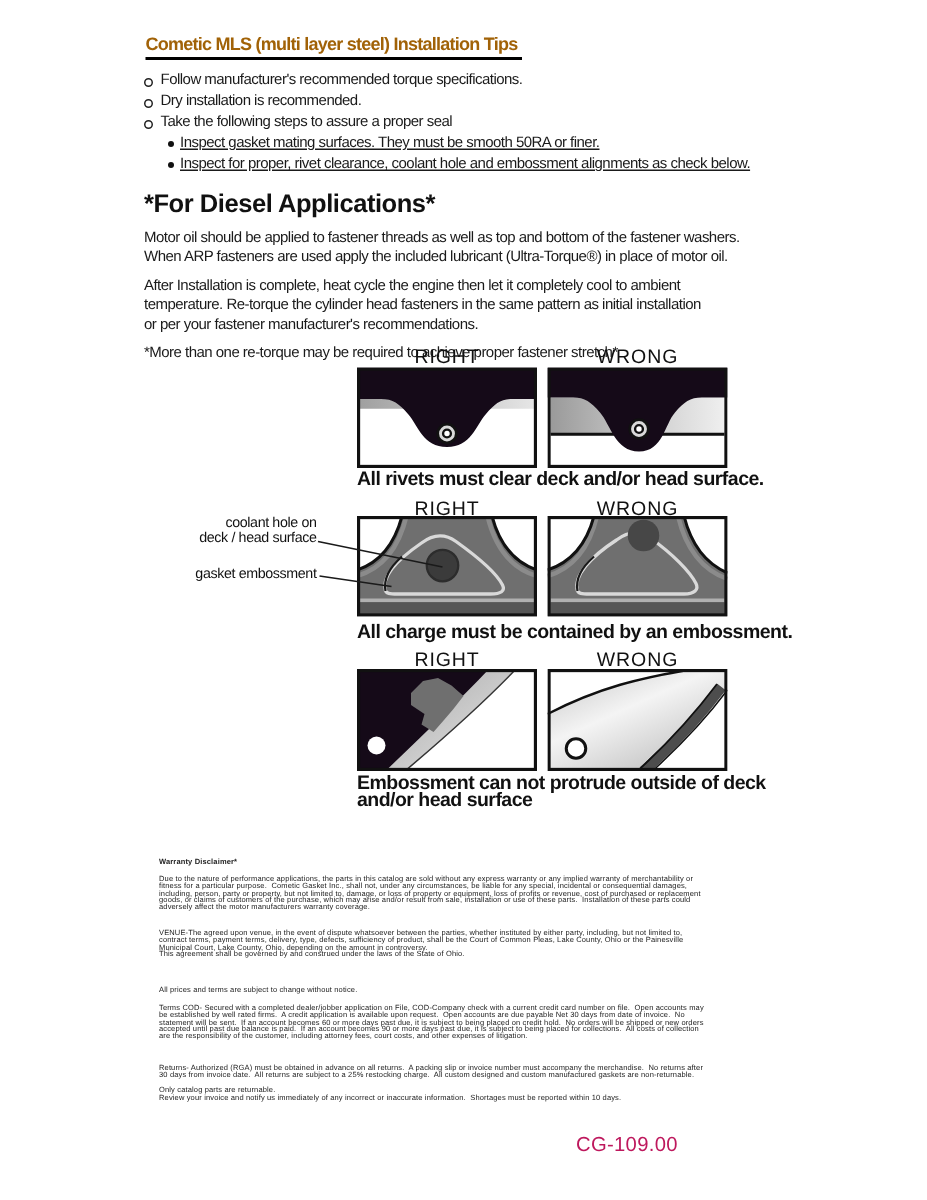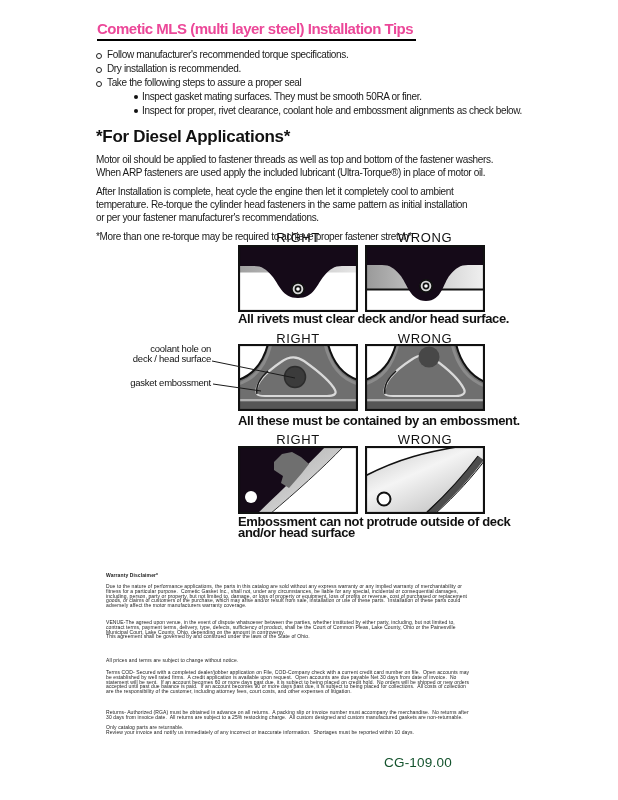--- a/index.html
+++ b/index.html
@@ -3,27 +3,27 @@
 <meta charset="utf-8">
 <style>
   html,body{margin:0;padding:0;}
   body{
     width:618px;height:800px;background:#ffffff;position:relative;
     font-family:"Liberation Sans","DejaVu Sans",sans-serif;color:#1a1a1a;
     overflow:hidden;
   }
   .top{position:absolute;left:96px;top:20px;width:432px;}
   .title{
-    font-size:15px;font-weight:bold;letter-spacing:-0.5px;
+    font-size:12px;font-weight:bold;letter-spacing:-0.5px;
     display:inline-block;border-bottom:2px solid #000;padding:0 3px 2px 0;
-    margin:0 0 7px 1px;color:#ec4899;text-align:center;
+    margin:0 0 7px 1px;color:#a16207;text-align:center;
   }
   .bullets{font-size:10px;letter-spacing:-0.35px;}
   .b-item{display:flex;align-items:flex-start;line-height:14px;text-align:center;}
-  .b-item.sub{margin-left:38px;}
+  .b-item.sub{margin-left:16px;text-decoration:underline;}
   .marker-open{width:4px;height:4px;border:1px solid #222;border-radius:50%;margin:4.5px 5px 0 0;flex:none;}
   .marker-filled{width:4px;height:4px;background:#111;border-radius:50%;margin:5px 4px 0 0;flex:none;}
   .d-head{font-size:17px;font-weight:bold;margin-top:9px;letter-spacing:-0.3px;color:#111;}
   .para{font-size:10px;line-height:13px;margin-top:6px;white-space:pre-line;letter-spacing:-0.35px;}
   .fig-label{position:absolute;width:120px;text-align:center;font-size:13px;letter-spacing:0.6px;color:#111;}
   .fig-box{position:absolute;width:120px;}
   .fig-box svg{display:block;}
   .caption{
     position:absolute;left:238px;font-size:13px;font-weight:bold;
     letter-spacing:-0.35px;white-space:pre-line;line-height:11px;color:#111;
@@ -31,21 +31,21 @@
   .ann{
     position:absolute;left:96px;width:115px;text-align:right;
     font-size:9.5px;line-height:10px;letter-spacing:-0.25px;white-space:pre-line;color:#111;
   }
   .leader{position:absolute;left:211px;top:357px;}
   .legal{
     position:absolute;left:106px;width:412px;font-size:5px;line-height:4.8px;
     letter-spacing:0.1px;white-space:pre;color:#222;
   }
   .legal-h{font-weight:bold;}
-  .code{position:absolute;left:384px;top:755px;font-size:13.5px;letter-spacing:0.2px;color:#14532d;}
+  .code{position:absolute;left:384px;top:755px;font-size:13.5px;letter-spacing:0.2px;color:#be185d;}
 </style>
 </head>
 <body>
 
 <div class="top">
   <h1 class="title">Cometic MLS (multi layer steel) Installation Tips</h1>
 
   <div class="bullets">
     <div class="b-item">
       <span class="marker-open"></span>
@@ -160,21 +160,21 @@
     <circle cx="64" cy="13" r="10.5" fill="#474747"></circle>
     <rect x="1" y="1" width="118" height="65" fill="none" stroke="#111" stroke-width="2.2"></rect>
   </svg>
 </div>
 
 <svg class="leader" width="95" height="40" viewBox="0 0 95 40">
   <line x1="1" y1="4" x2="84" y2="21" stroke="#1a1a1a" stroke-width="1"></line>
   <line x1="2" y1="27" x2="50" y2="34" stroke="#1a1a1a" stroke-width="1"></line>
 </svg>
 
-<div class="caption" style="top:415px">All these must be contained by an embossment.</div>
+<div class="caption" style="top:415px">All charge must be contained by an embossment.</div>
 
 <div class="fig-label" style="left:238px;top:432px">RIGHT</div>
 <div class="fig-label" style="left:365px;top:432px">WRONG</div>
 
 <div class="fig-box" style="left:238px;top:446px">
   <svg width="120" height="68" viewBox="0 0 120 68">
     <defs>
       <linearGradient id="f3rg" x1="0" y1="0" x2="1" y2="1">
         <stop offset="0" stop-color="#a8a8a8"></stop>
           <stop offset="1" stop-color="#e8e8e8"></stop>

